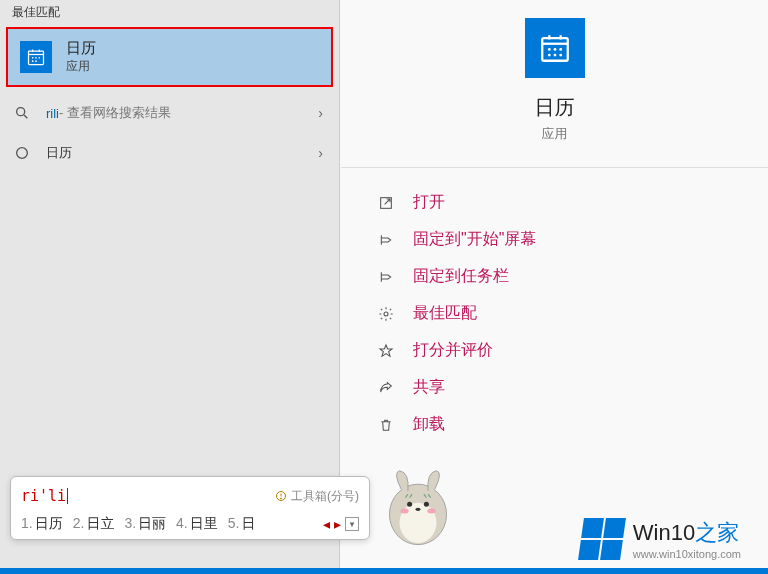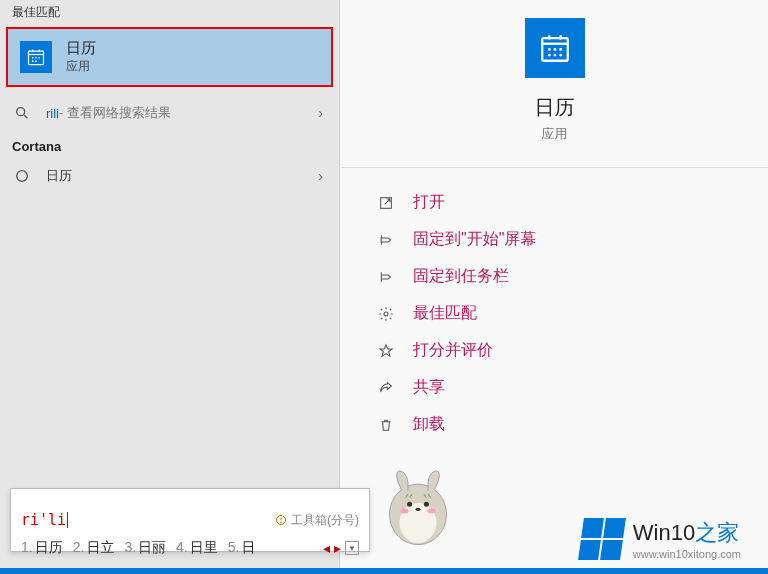--- a/index.html
+++ b/index.html
@@ -76,27 +76,27 @@
   .hero-title { font-size:20px; color:#222; margin-top:16px;}
   .hero-sub { font-size:13px; color:#777; margin-top:4px;}
   .actions { padding: 16px 10px 0 34px; }
   .action-row {
     display:flex; align-items:center;
     padding:8px 0; color:#be185d; font-size:16px;
   }
   .action-row .aico { width:22px; color:#555; display:flex; justify-content:center; margin-right:16px;}
   .ime-bar {
     position:absolute;
-    left:10px; bottom:22px;
+    left:10px; bottom:34px;
     width:360px; height:64px;
     background:#fff;
     border:1px solid #bbb;
-    border-radius:0;
+    border-radius:6px;
     box-shadow:0 2px 6px rgba(0,0,0,.15);
-    padding:18px 10px;
+    padding:6px 10px;
   }
   .ime-top { display:flex; align-items:center; height:26px;}
   .ime-input { color:#c00; font-size:15px; font-family:monospace;}
   .ime-cursor { border-left:1px solid #c00; height:16px; display:inline-block; margin-left:1px;}
   .ime-tool { margin-left:auto; color:#888; font-size:12px; display:flex; align-items:center; gap:4px;}
   .ime-cands { display:flex; align-items:center; gap:10px; margin-top:6px; font-size:14px; color:#333;justify-content:center;}
   .ime-cands .num { color:#888; margin-right:2px;}
   .ime-nav { margin-left:auto; display:flex; align-items:center; gap:4px; color:#b00;}
   .ime-drop { width:14px;height:14px;border:1px solid #999;display:inline-flex;align-items:center;justify-content:center;font-size:9px;color:#666;}
   .mascot {
@@ -145,21 +145,20 @@
       <svg width="16" height="16" viewBox="0 0 24 24" fill="none" stroke="#555" stroke-width="2">
           <circle cx="10" cy="10" r="6"></circle>
           <line x1="15" y1="15" x2="20" y2="20"></line>
         </svg>
     </span>
     <span class="query">rili</span>
     <span class="hint"> - 查看网络搜索结果</span>
     <span class="chev">›</span>
   </div>
 
-  <div class="cortana-header">Cortana</div>
 
   <div class="row">
     <span class="ico">
       <svg width="16" height="16" viewBox="0 0 24 24" fill="none" stroke="#555" stroke-width="2">
           <circle cx="12" cy="12" r="8"></circle>
         </svg>
     </span>
     <span>日历</span>
     <span class="chev">›</span>
   </div>

